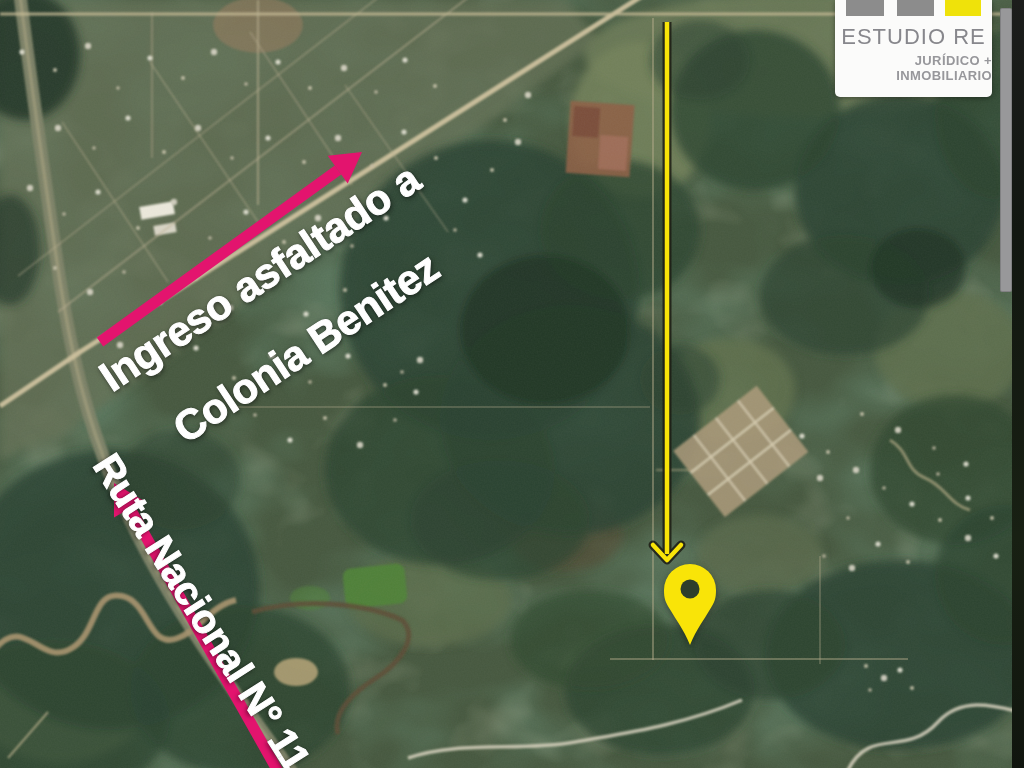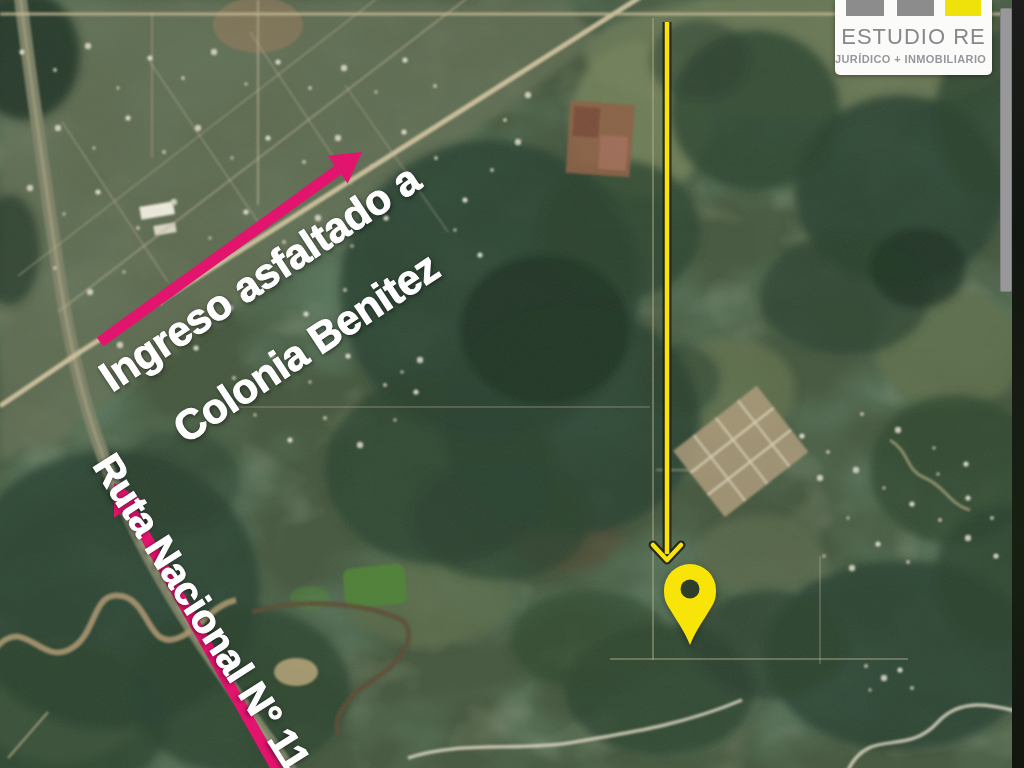--- a/index.html
+++ b/index.html
@@ -30,36 +30,36 @@
   .sale-label{
     position:absolute;left:720px;top:608px;z-index:6;
     color:var(--annotation-yellow,#f9e408);
     font-size:40px;font-weight:700;letter-spacing:.5px;
     -webkit-text-stroke:1.5px var(--annotation-yellow,#f9e408);
     text-shadow:2px 3px 4px rgba(0,0,0,.5);
   }
 
   
   .logo-card{
-    position:absolute;left:835px;top:0;width:157px;height:75px;
+    position:absolute;left:835px;top:0;width:157px;height:97px;
     background:#fbfbfa;border-radius:0 0 5px 5px;
     box-shadow:0 1px 5px rgba(0,0,0,.4);z-index:8;
   }
   .logo-sq{position:absolute;top:0;height:16px;}
   .sq1{left:11px;width:38px;background:var(--logo-gray,#8c8c8c);}
   .sq2{left:62px;width:37px;background:var(--logo-gray,#8c8c8c);}
   .sq3{left:110px;width:36px;background:var(--logo-yellow,#efe20a);}
   .logo-title{
     position:absolute;top:24px;left:0;right:0;text-align:center;
     font-size:22px;letter-spacing:1px;color:var(--logo-text-gray,#87878c);
     font-weight:400;
   }
   .logo-sub{
-    position:absolute;top:53px;left:0;right:0;text-align:left;
-    font-size:11px;letter-spacing:.4px;color:#97979b;font-weight:700;
+    position:absolute;top:53px;left:0;right:0;text-align:right;
+    font-size:13px;letter-spacing:.4px;color:#97979b;font-weight:700;
   }
 
   
   .edge-strip{
     position:absolute;right:0;top:0;width:12px;height:768px;z-index:9;
     background:linear-gradient(#1c1d1c 0%,#121711 30%,#182013 70%,#10150e 100%);
   }
   .scrollbar-thumb{
     position:absolute;left:1000px;top:8px;width:12px;height:284px;
     background:#98989a;border-radius:2px;z-index:10;

